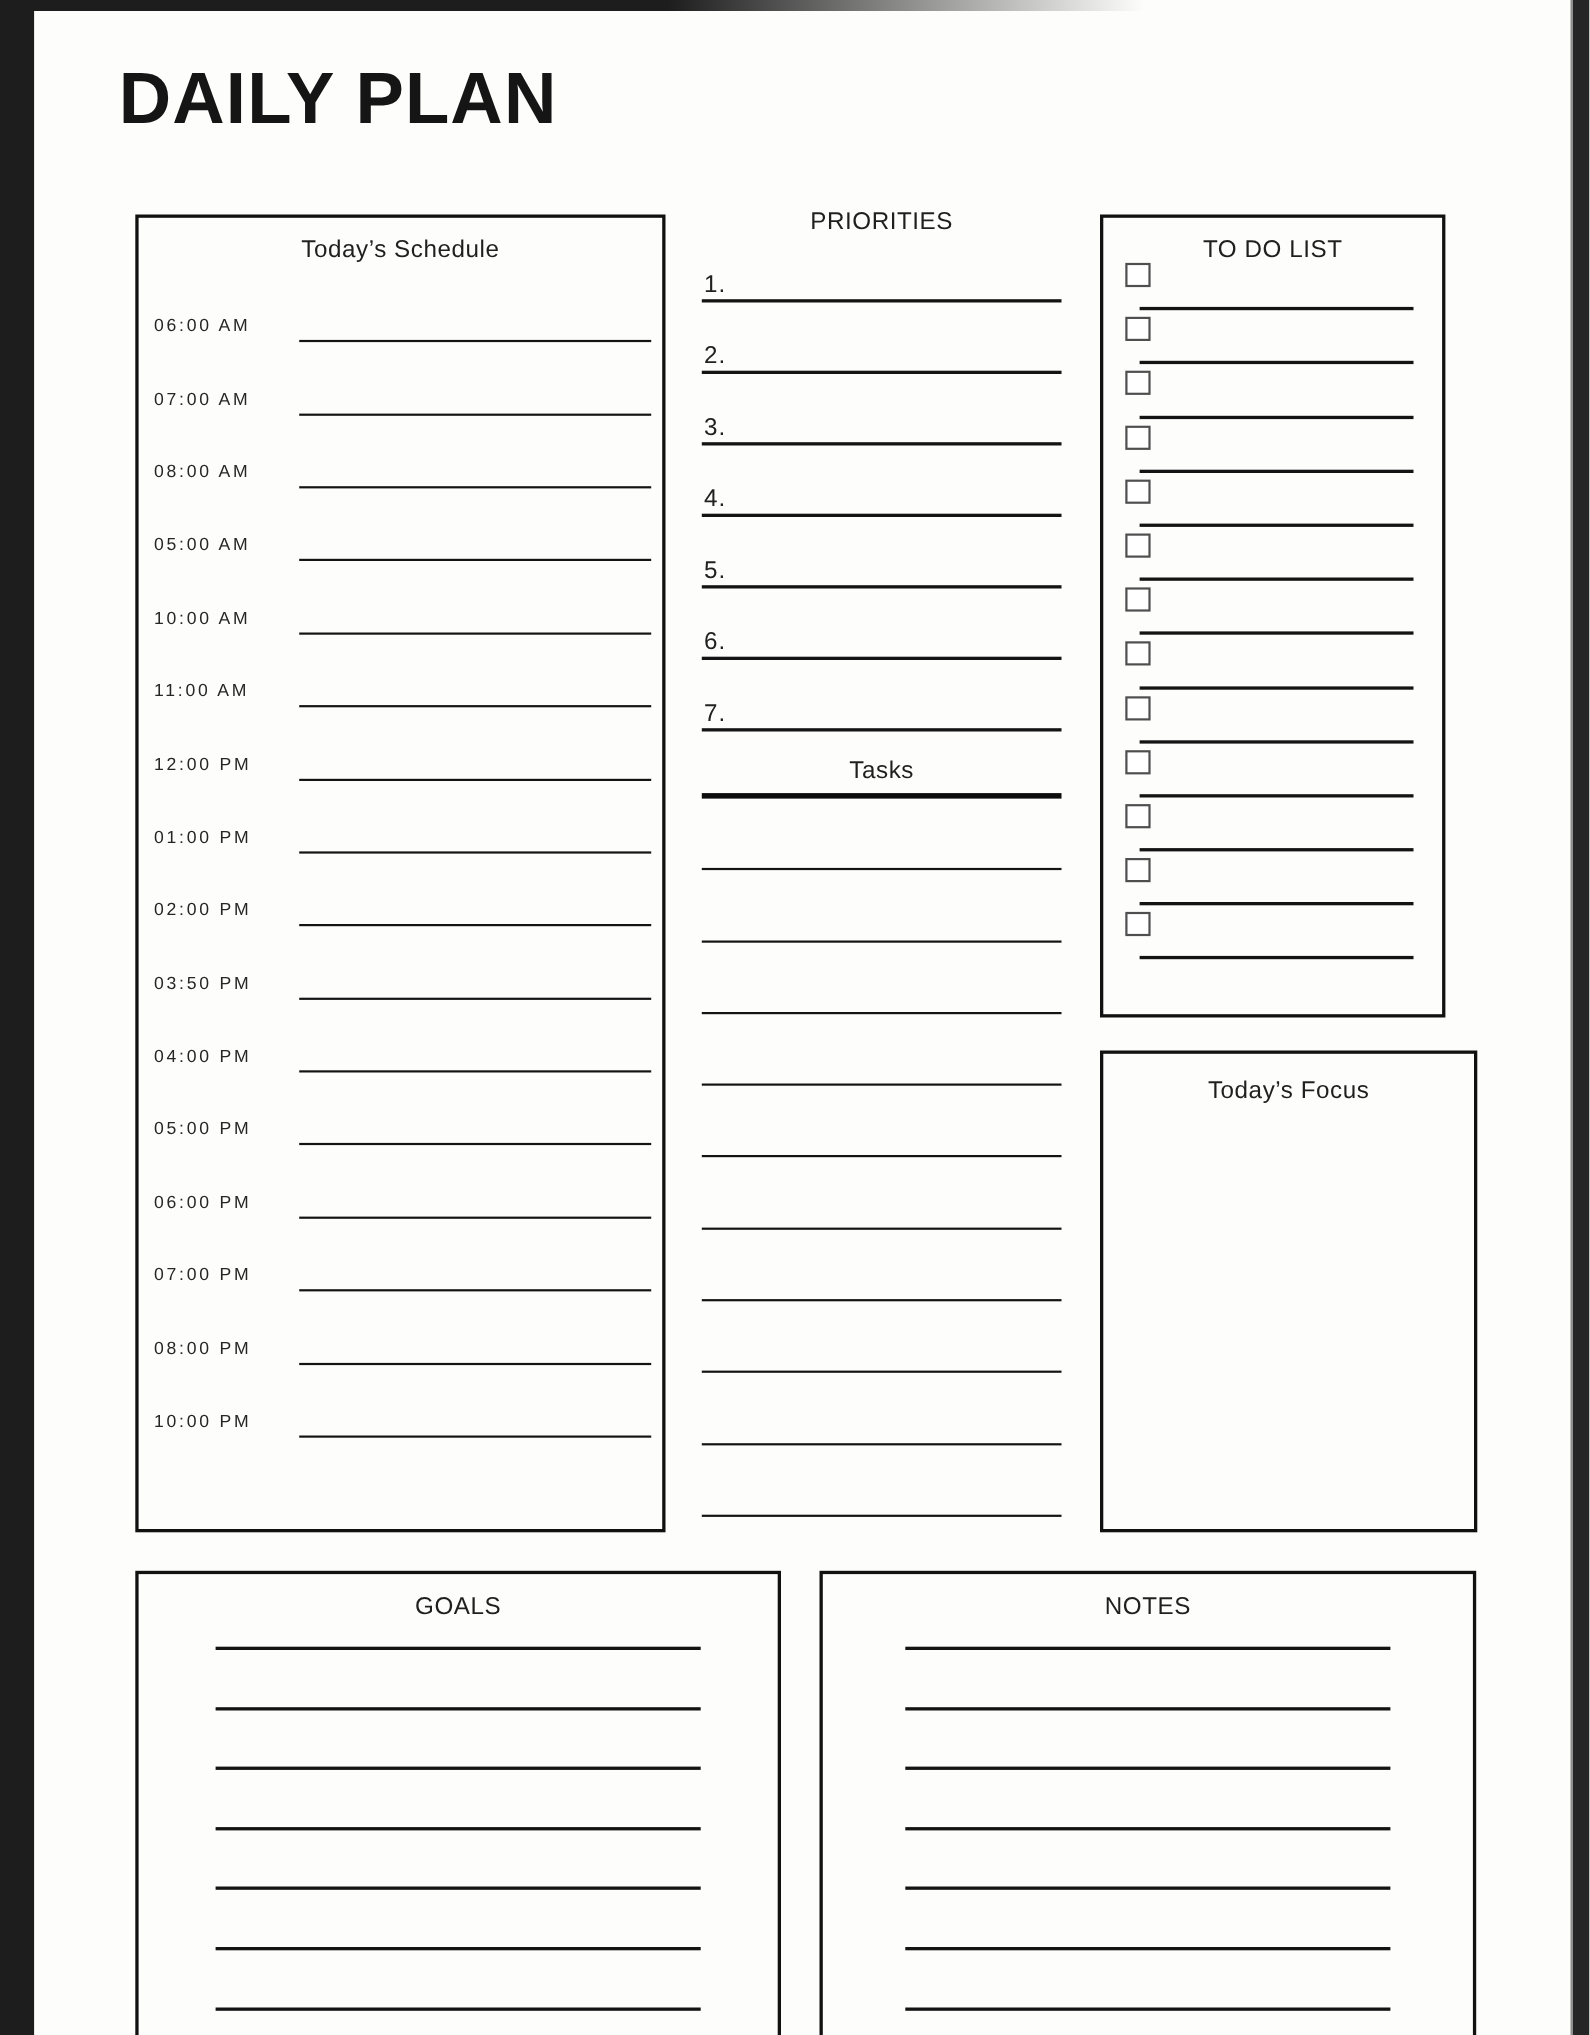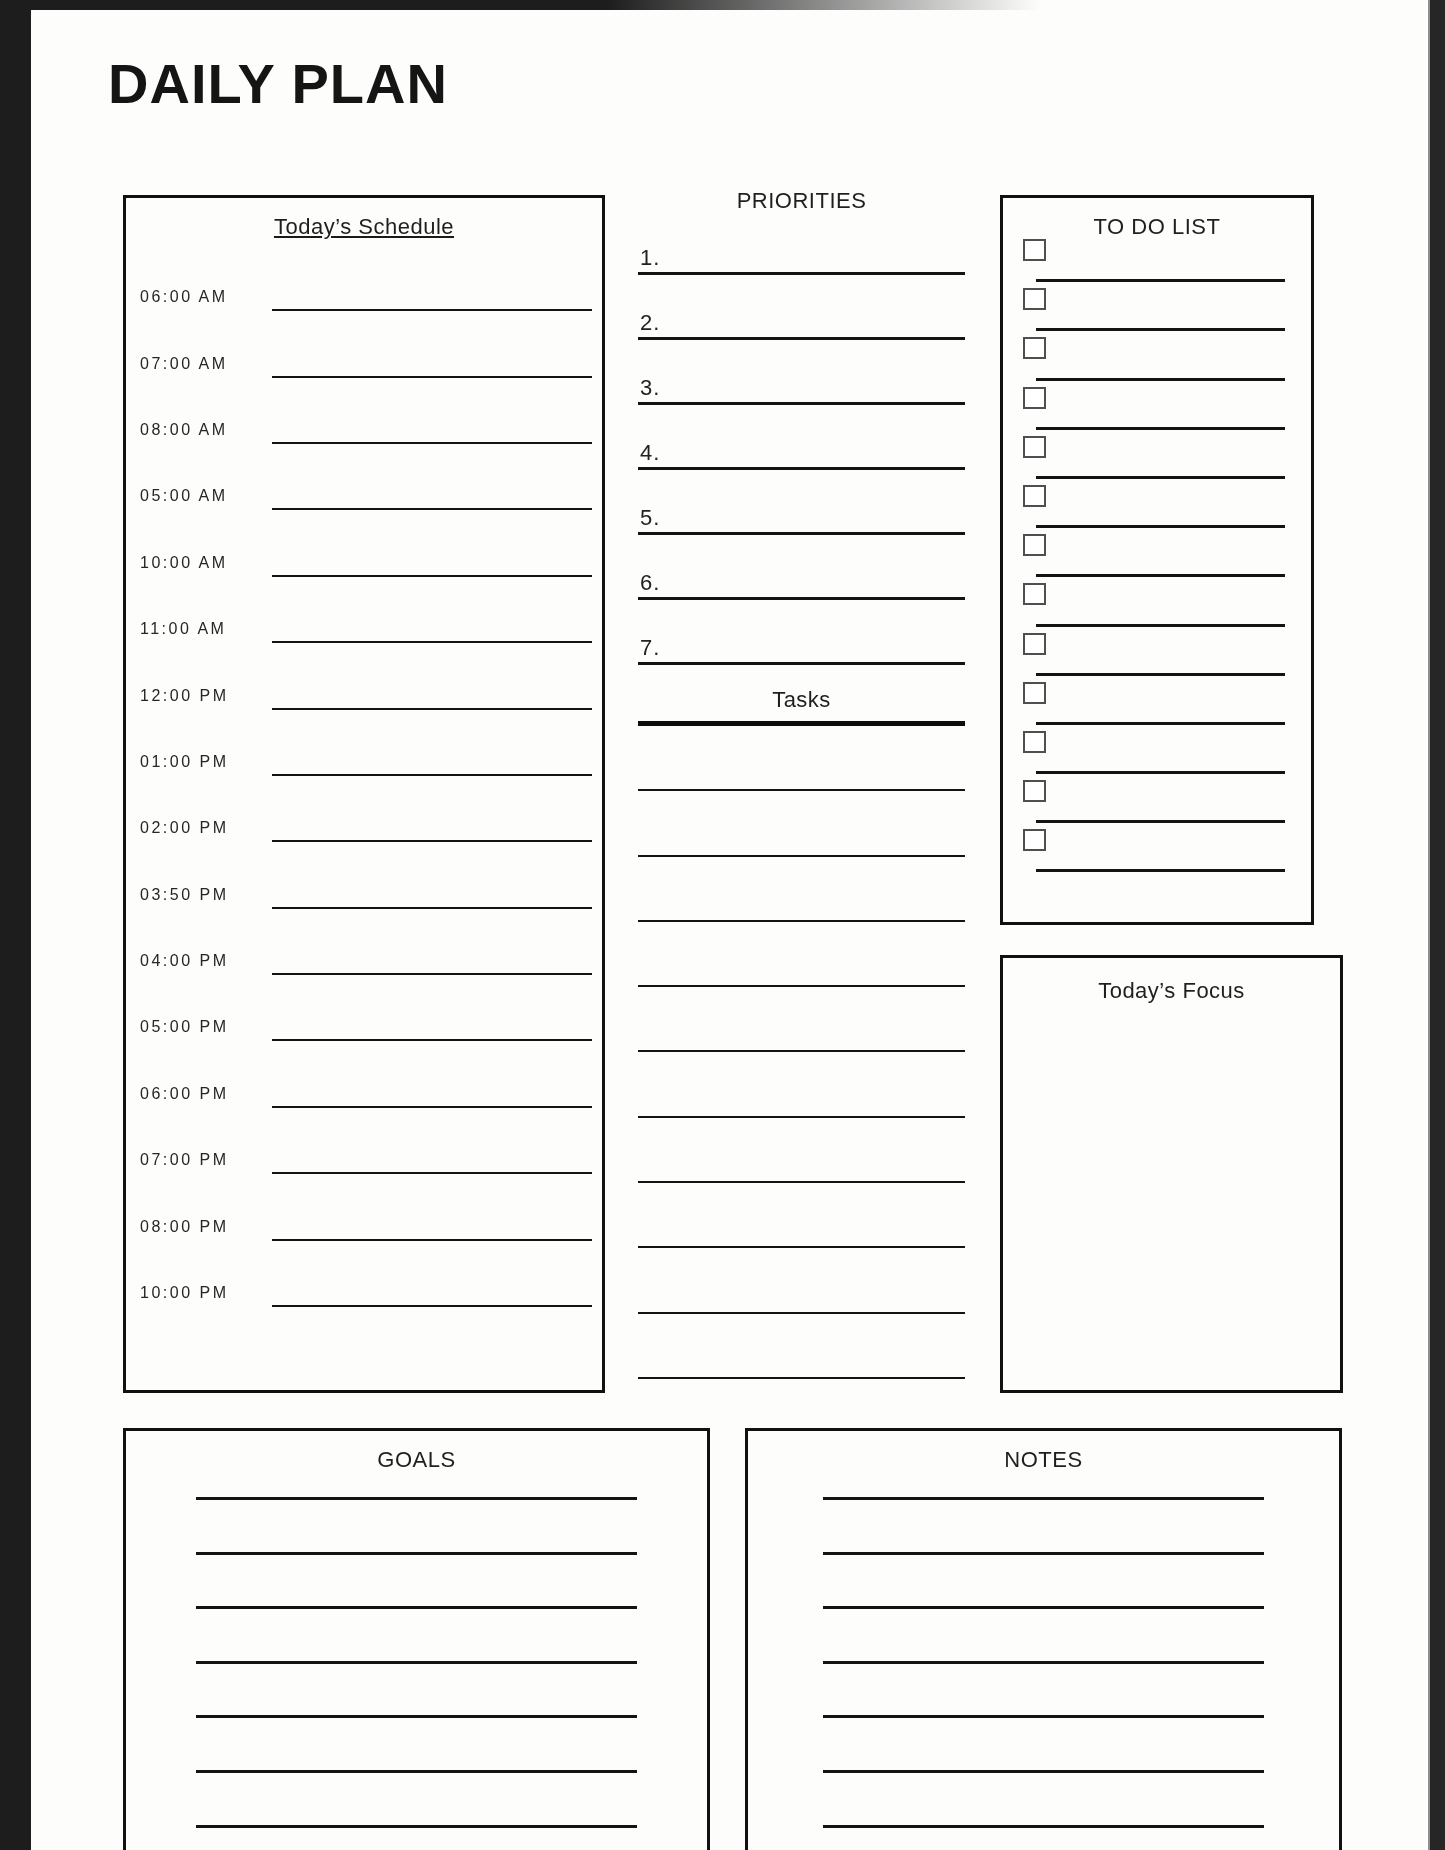--- a/index.html
+++ b/index.html
@@ -10,28 +10,28 @@
     color:var(--ink,#1a1a1a);
   }
   
   .edge-left{position:absolute;left:0;top:0;width:31px;height:1850px;background:var(--edge-color,#1d1d1d);}
   .edge-top{position:absolute;left:0;top:0;width:1445px;height:10px;
     background:linear-gradient(to right,var(--edge-color,#1d1d1d) 0%,var(--edge-color,#1d1d1d) 42%,rgba(29,29,29,0) 72%);}
   .edge-right{position:absolute;left:1428px;top:0;width:17px;height:1850px;background:#262626;border-left:2px solid #8f8f8f;box-sizing:border-box;}
 
   .page-title{
     position:absolute;left:108px;top:52px;margin:0;
-    font-size:56px;line-height:1.15;font-weight:600;letter-spacing:1px;color:#151515;
+    font-size:66px;line-height:1.15;font-weight:600;letter-spacing:1px;color:#151515;
   }
 
   .box{position:absolute;border:3px solid var(--border,#111);box-sizing:border-box;background:transparent;}
   .sec-title{margin:0;font-weight:400;font-size:22px;line-height:34px;text-align:center;color:#1f1f1f;letter-spacing:.5px;}
 
   
-  .schedule-box{left:123px;top:195px;width:482px;height:1198px;text-decoration:underline;}
+  .schedule-box{left:123px;top:195px;width:482px;height:1198px;}
   .schedule-box .sec-title{padding-top:12px;}
   .s-rows{position:absolute;left:0;right:0;top:66px;}
   .s-row{position:relative;height:66.4px;}
   .s-time{position:absolute;left:14px;top:50%;transform:translateY(-50%);
     font-size:16px;letter-spacing:2.5px;color:#262626;white-space:nowrap;}
   .s-line{position:absolute;left:146px;right:10px;top:calc(50% + 12px);height:2px;background:var(--line,#141414);}
 
   
   .mid{position:absolute;left:638px;top:184px;width:327px;}
   .p-row{position:relative;height:65px;}

